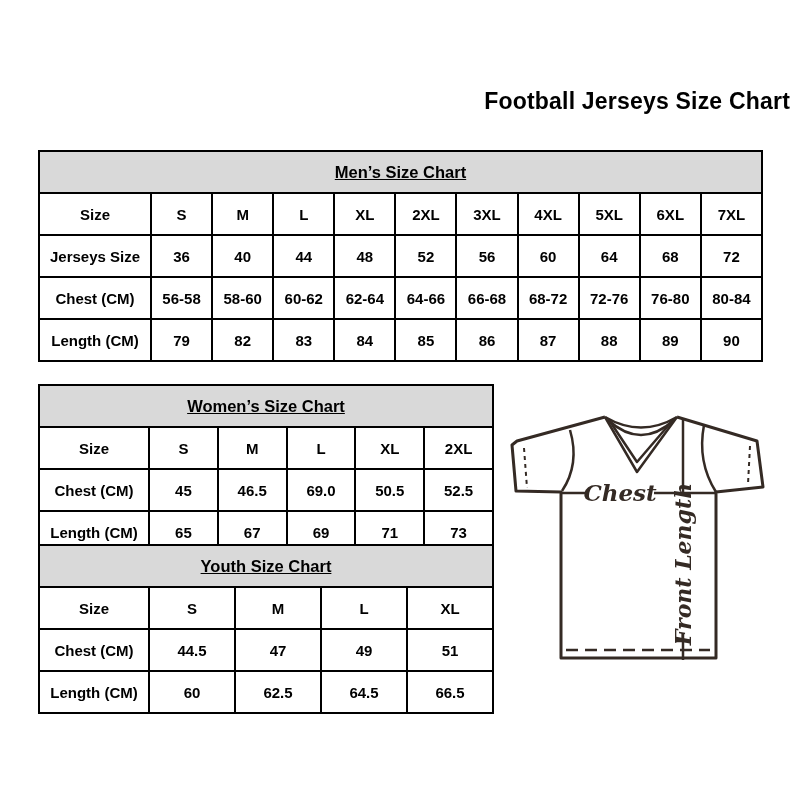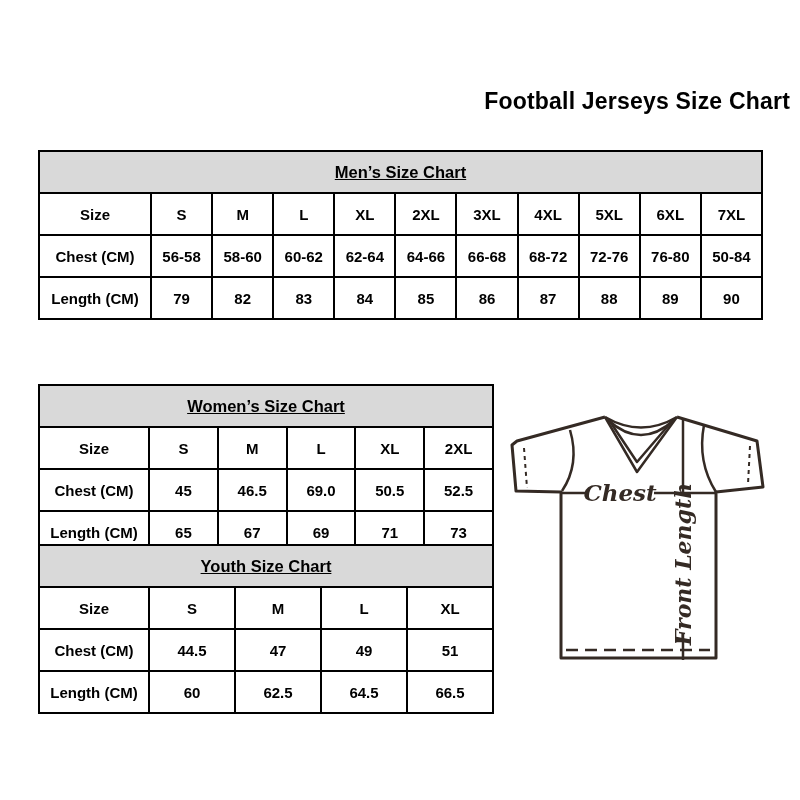--- a/index.html
+++ b/index.html
@@ -95,31 +95,44 @@
           <td>L</td>
           <td>XL</td>
           <td>2XL</td>
           <td>3XL</td>
           <td>4XL</td>
           <td>5XL</td>
           <td>6XL</td>
           <td>7XL</td>
         </tr>
         <tr>
+          <th>Jerseys Size</th>
+          <td>36</td>
+          <td>40</td>
+          <td>44</td>
+          <td>48</td>
+          <td>52</td>
+          <td>56</td>
+          <td>60</td>
+          <td>64</td>
+          <td>68</td>
+          <td>72</td>
+        </tr>
+        <tr>
           <th>Chest (CM)</th>
           <td>56-58</td>
           <td>58-60</td>
           <td>60-62</td>
           <td>62-64</td>
           <td>64-66</td>
           <td>66-68</td>
           <td>68-72</td>
           <td>72-76</td>
           <td>76-80</td>
-          <td>50-84</td>
+          <td>80-84</td>
         </tr>
         <tr>
           <th>Length (CM)</th>
           <td>79</td>
           <td>82</td>
           <td>83</td>
           <td>84</td>
           <td>85</td>
           <td>86</td>
           <td>87</td>

